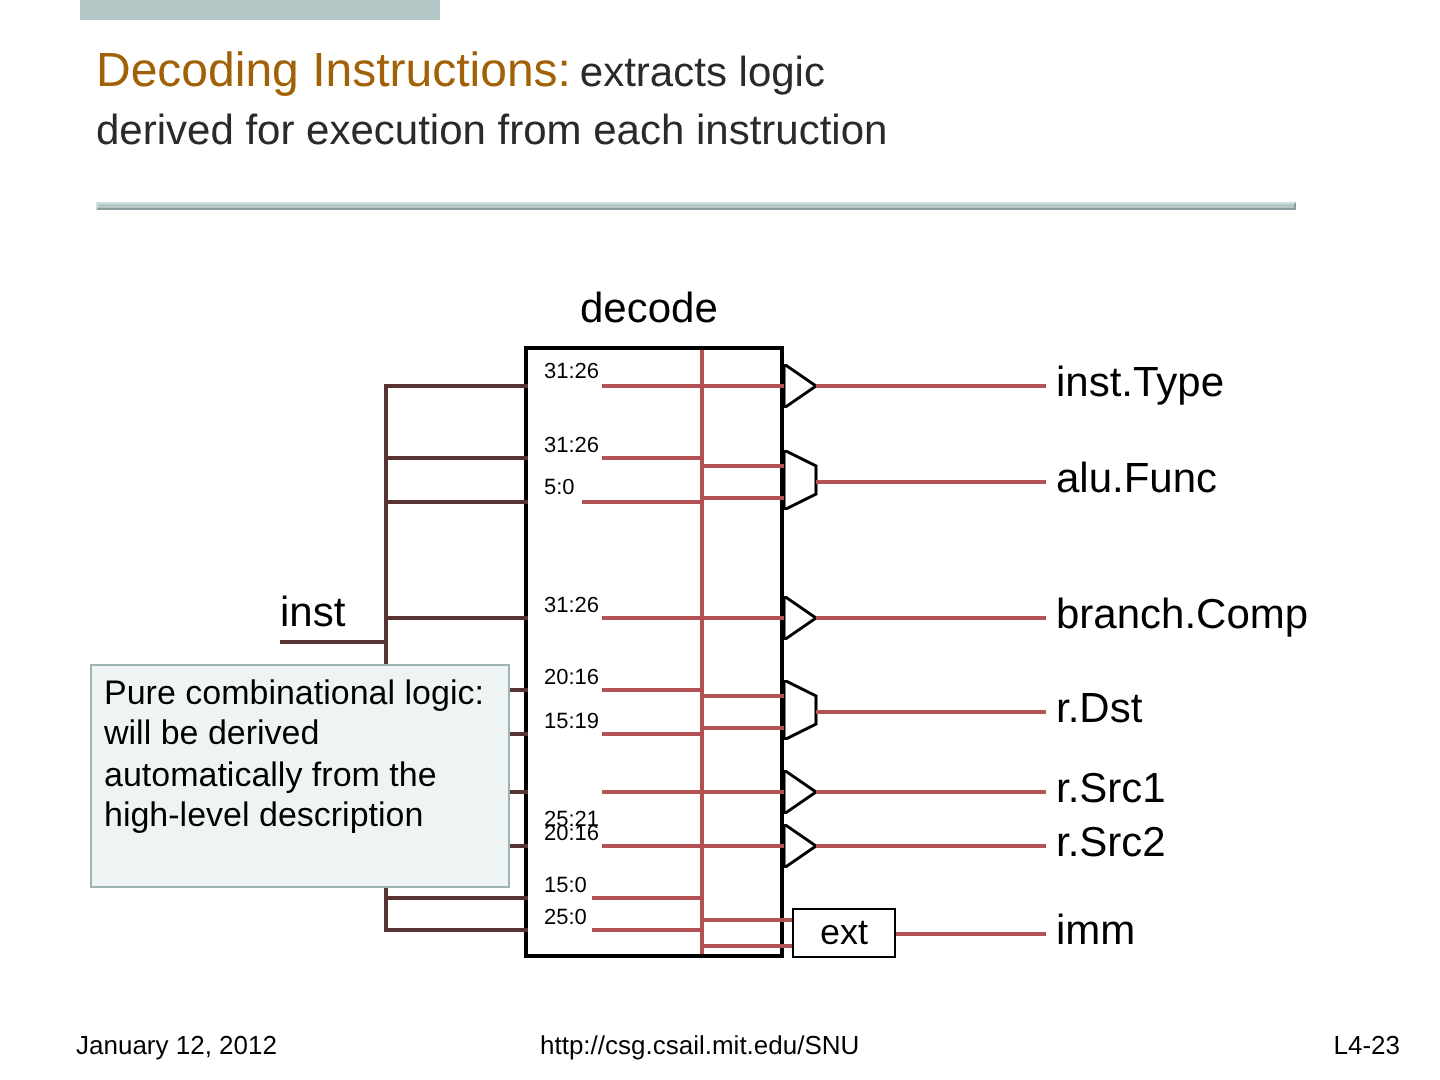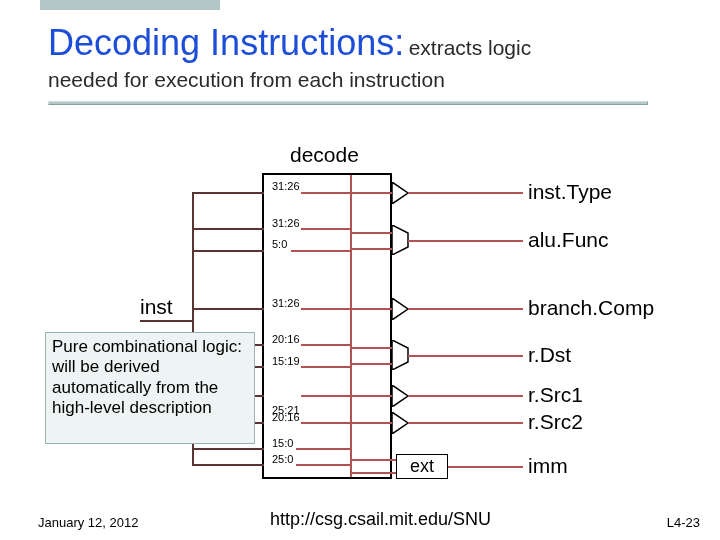--- a/index.html
+++ b/index.html
@@ -17,22 +17,22 @@
     width: 180px; height: 10px;
     background: #b3c7c7;
   }
   .title-block {
     position: absolute;
     top: 22px;
     left: 48px;
     right: 40px;
   }
   .title-main {
-    font-size: 36px;
-    color: #1d4ed8;
+    font-size: 24px;
+    color: #a16207;
     display: inline;
   }
   .title-sub {
     font-size: 21px;
     color: #2a2a2a;
     display: inline;
   }
   .subtitle {
     font-size: 21px;
     color: #2a2a2a;
@@ -110,21 +110,21 @@
     position: absolute;
     bottom: 10px;
     left: 14px;
     font-size: 13px;
     margin-left: 24px;
   }
   .footer-url {
     position: absolute;
     bottom: 10px;
     left: 270px;
-    font-size: 18px;
+    font-size: 13px;
   }
   .footer-page {
     position: absolute;
     bottom: 10px;
     right: 20px;
     font-size: 13px;
   }
   .wire {
     position: absolute;
     background: #b35252;
@@ -137,21 +137,21 @@
   }
 </style>
 </head>
 <body>
 
 <div class="top-accent"></div>
 
 <div class="title-block">
   <span class="title-main">Decoding Instructions:</span>
   <span class="title-sub">extracts logic</span>
-  <div class="subtitle">needed for execution from each instruction</div>
+  <div class="subtitle">derived for execution from each instruction</div>
 </div>
 <div class="shadow-line"></div>
 
 <div class="decode-label">decode</div>
 <div class="decode-box"></div>
 
 <div class="inst-label">inst</div>
 
 <div class="vwire" style="left:192px; top:192px; height:272px; width:2px; background:#5a3333;"></div>
 

